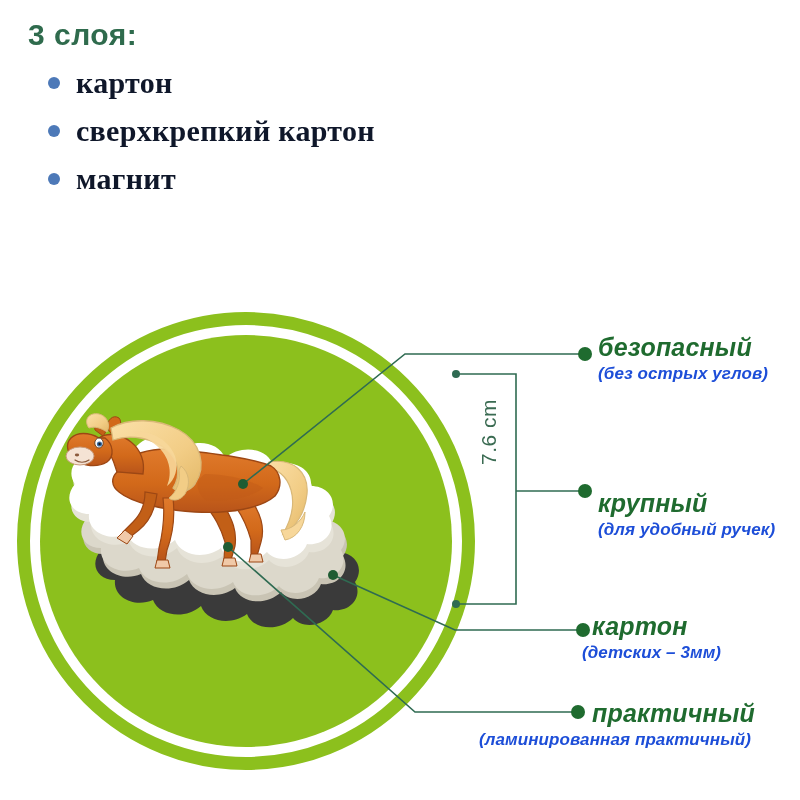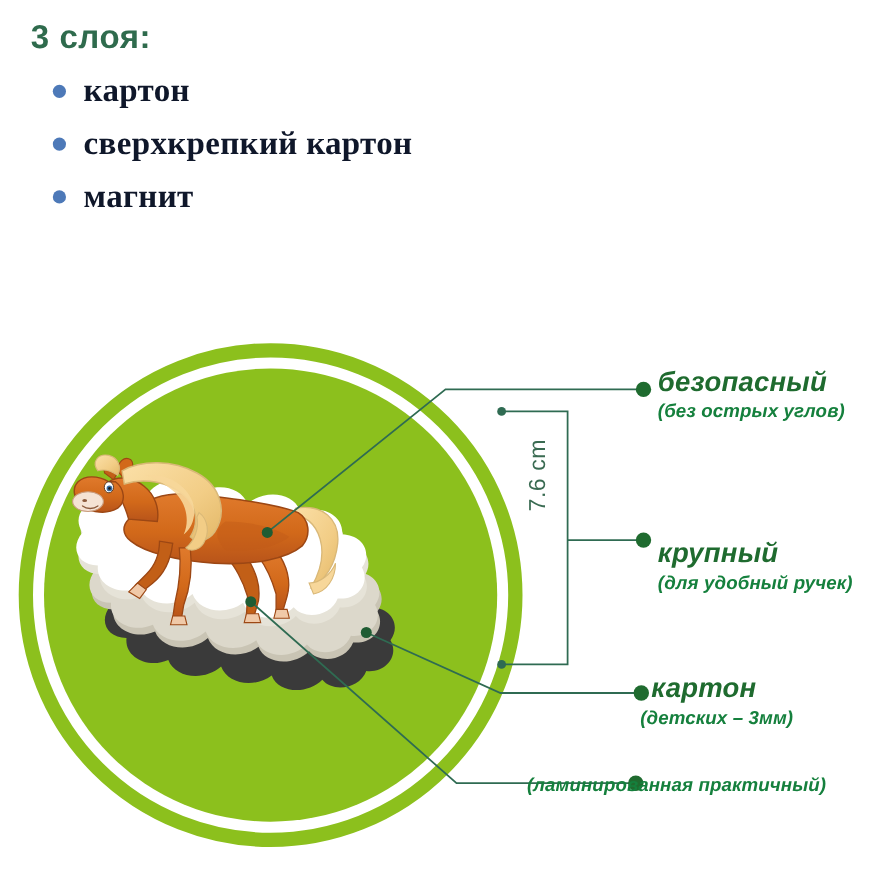--- a/index.html
+++ b/index.html
@@ -119,21 +119,21 @@
     font-size: 25px;
     font-weight: 700;
     color: #1f6b2f;
     white-space: nowrap;
     letter-spacing: 0.2px;
     line-height: 1.05;
   }
   .feature .f-sub {
     font-size: 17px;
     font-weight: 700;
-    color: #15803d;
+    color: #1d4ed8;
     white-space: nowrap;
     letter-spacing: 0.1px;
     line-height: 1.2;
     margin-top: 4px;
   }
   .f-safe  { left: 598px; top: 334px; }
   .f-big   { left: 598px; top: 490px; }
   .f-handy { left: 592px; top: 613px; }
   .f-prac  { left: 592px; top: 700px; }
   .f-prac .f-sub { margin-left: -113px; }
@@ -317,16 +317,17 @@
     <div class="f-main">крупный</div>
     <div class="f-sub">(для удобный ручек)</div>
   </div>
 
   <div class="feature f-handy">
     <div class="f-main">картон</div>
     <div class="f-sub">(детских – 3мм)</div>
   </div>
 
   <div class="feature f-prac">
+    <div class="f-main">практичный</div>
     <div class="f-sub">(ламинированная практичный)</div>
   </div>
 
 </div>
 
 </body></html>

